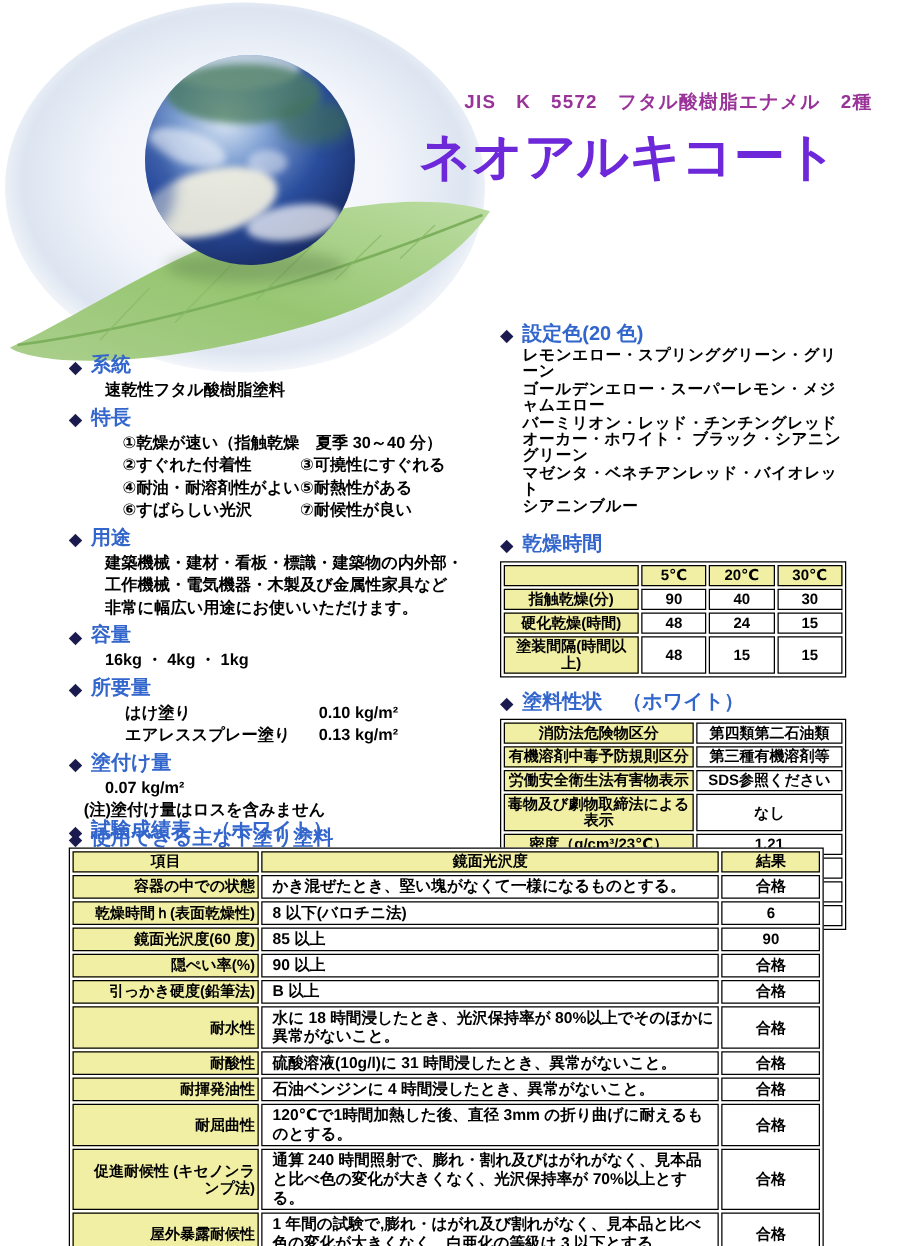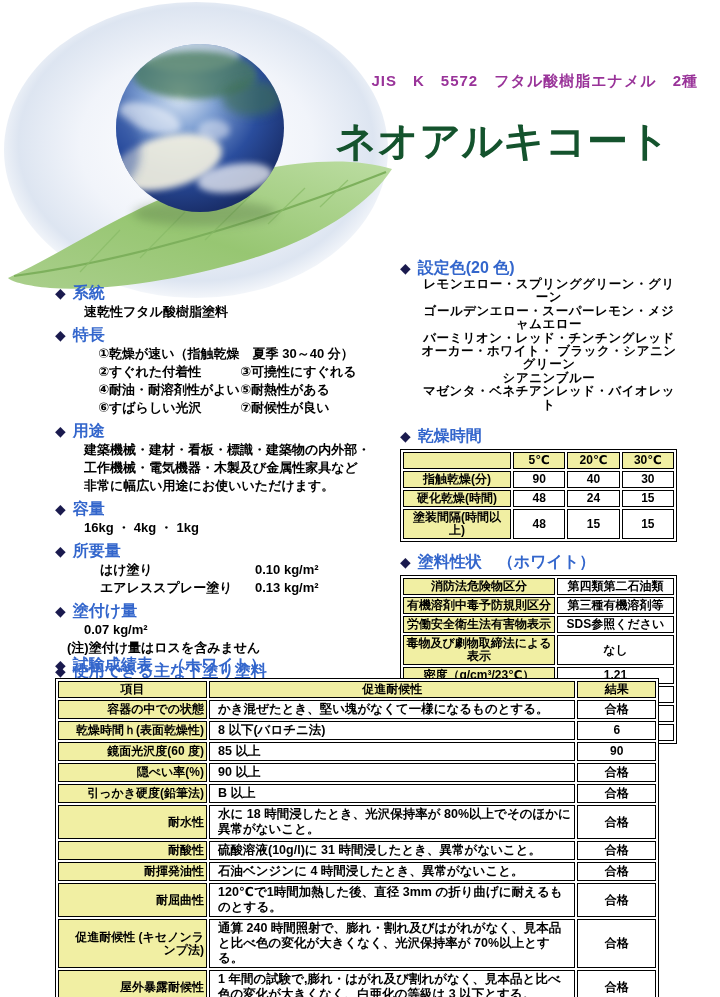--- a/index.html
+++ b/index.html
@@ -1,37 +1,37 @@
 <!DOCTYPE html>
 <html><head>
 <meta charset="utf-8">
 <style>
   html,body{margin:0;padding:0;background:#fff;}
   .page{position:relative;width:720px;height:997px;background:#fff;overflow:hidden;
         font-family:"Liberation Sans","DejaVu Sans",sans-serif;font-weight:bold;color:#000;}
   
   .jis-line{position:absolute;top:72px;right:22px;font-size:15px;letter-spacing:1px;color:#993399;}
-  .product-title{position:absolute;top:114px;right:50px;font-size:41px;letter-spacing:0px;color:#14532d;font-family:Liberation Serif, serif;}
+  .product-title{position:absolute;top:98px;right:50px;font-size:41px;letter-spacing:0px;color:#6d28d9;font-family:Liberation Serif, serif;}
   
   .sec{margin:0 0 4px 0;}
   .sec-head{display:flex;align-items:center;gap:7px;font-size:16px;color:#3366cc;line-height:20px;}
   .dia{color:#1a1a4e;font-size:14px;line-height:14px;}
   
   .left-col{position:absolute;left:55px;top:283px;width:350px;}
   .body13{font-size:13px;line-height:18px;color:#000;margin-left:29px;}
   .feat{font-size:13px;line-height:18px;margin-left:43px;}
   .feat-pair{display:flex;}
   .feat-pair .c1{width:142px;}
   .req-row{display:flex;font-size:13px;line-height:18px;margin-left:45px;}
   .req-row .lbl{width:155px;}
   .note{font-size:13px;line-height:18px;margin-left:12px;}
   
   .right-col{position:absolute;left:400px;top:258px;width:280px;}
   .color-list{font-size:12.5px;line-height:13.5px;margin-left:18px;letter-spacing:0.5px;}
-  .color-list div{margin-bottom:0px;line-height:13.4px;text-align:center;}
+  .color-list div{margin-bottom:0px;line-height:13.4px;}
   
   table.dt{border-collapse:separate;border-spacing:2px;border:1px solid #000;background:#fff;
            table-layout:fixed;}
   table.dt td,table.dt th{border:1px solid #000;font-size:12px;line-height:13px;
            text-align:center;vertical-align:middle;padding:1px 2px;font-weight:bold;}
   .ycell{background:#f1efa3;}
   .dry-table{width:277px;height:76px;margin-top:3px;}
   .prop-table{width:277px;height:136px;margin-top:3px;}
   
   .test-wrap{position:absolute;left:55px;top:655px;width:610px;}
@@ -188,22 +188,22 @@
     <div class="sec">
       <div class="sec-head">
         <span class="dia">◆</span>
         <span>設定色(20 色)</span>
       </div>
       <div class="color-list">
         <div>レモンエロー・スプリンググリーン・グリーン</div>
         <div>ゴールデンエロー・スーパーレモン・メジャムエロー</div>
         <div>バーミリオン・レッド・チンチングレッド</div>
         <div>オーカー・ホワイト・ ブラック・シアニングリーン</div>
+        <div>マゼンタ・ベネチアンレッド・バイオレット</div>
         <div>シアニンブルー</div>
-        <div>マゼンタ・ベネチアンレッド・バイオレット</div>
       </div>
     </div>
 
     <div class="sec" style="margin-top:14px;">
       <div class="sec-head">
         <span class="dia">◆</span>
         <span>乾燥時間</span>
       </div>
       <table class="dt dry-table">
         <colgroup>
@@ -297,21 +297,21 @@
     </div>
     <table class="dt test-table">
       <colgroup>
           <col style="width:148px">
           <col style="width:364px">
           <col style="width:78px">
         </colgroup>
       <tbody>
           <tr>
         <td class="ycell">項目</td>
-        <td class="ycell">促進耐候性</td>
+        <td class="ycell">鏡面光沢度</td>
         <td class="ycell">結果</td>
       </tr>
       <tr>
         <td class="ycell item">容器の中での状態</td>
         <td class="cond">かき混ぜたとき、堅い塊がなくて一様になるものとする。</td>
         <td>合格</td>
       </tr>
       <tr>
         <td class="ycell item">乾燥時間ｈ(表面乾燥性)</td>
         <td class="cond">8 以下(バロチニ法)</td>

